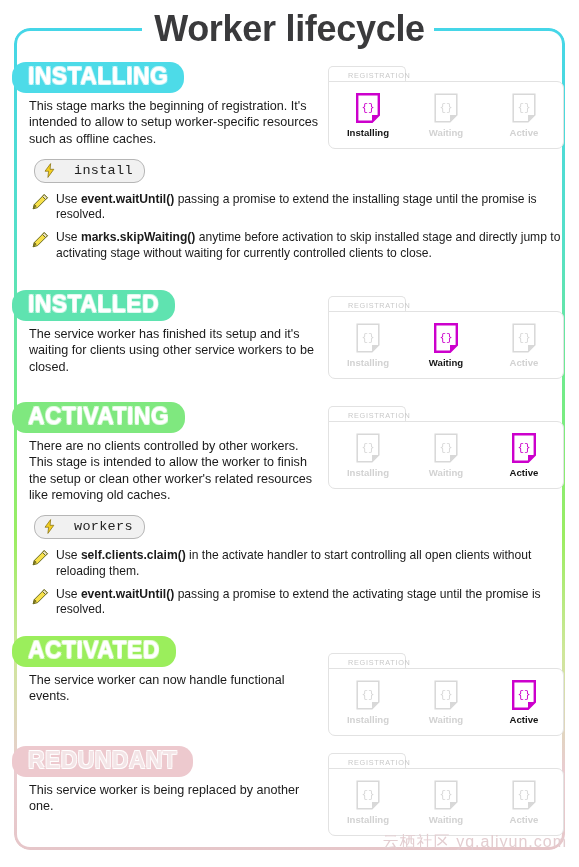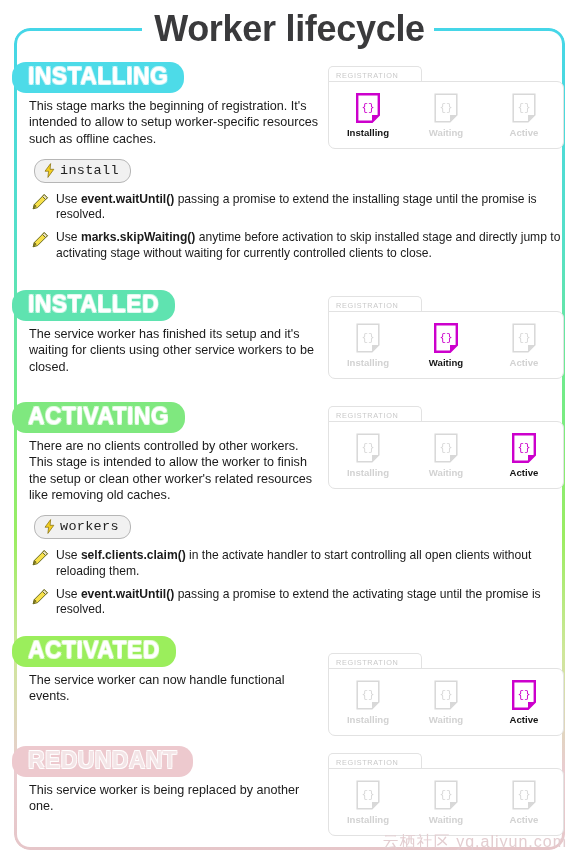--- a/index.html
+++ b/index.html
@@ -119,21 +119,21 @@
     width: 290px;
     font-size: 12.6px;
     line-height: 16.4px;
     color: #1a1a1a;
   }
 
   
   .evt-badge {
     display: inline-flex;
     align-items: center;
-    gap: 5px;
+    gap: 19px;
     margin: 12px 0 0 34px;
     padding: 3px 11px 4px 9px;
     border: 1.3px solid #b6b6b6;
     border-radius: 11px;
     background: #f1f1f1;
     font-family: "Liberation Mono", monospace;
     font-size: 13.5px;
     color: #232323;
     letter-spacing: 0.3px;
   }
@@ -158,29 +158,29 @@
 
   
   .reg-card {
     position: absolute;
     width: 236px;
     height: 83px;
   }
   .reg-tab {
     position: absolute;
     left: 0; top: 0;
-    width: 94px; height: 18px;
+    width: 78px; height: 18px;
     border: 1.2px solid #e2e2e2;
     border-bottom: none;
     border-radius: 5px 5px 0 0;
     background: #ffffff;
     font-size: 7.3px;
     color: #c9c9c9;
     letter-spacing: 0.7px;
-    padding: 4px 0 0 7px;
+    padding: 4px 0 0 19px;
   }
   .reg-body {
     position: absolute;
     left: 0; top: 15px;
     width: 236px; height: 68px;
     border: 1.2px solid #e2e2e2;
     border-radius: 0 7px 7px 7px;
     background: #ffffff;
     display: flex;
     align-items: center;

